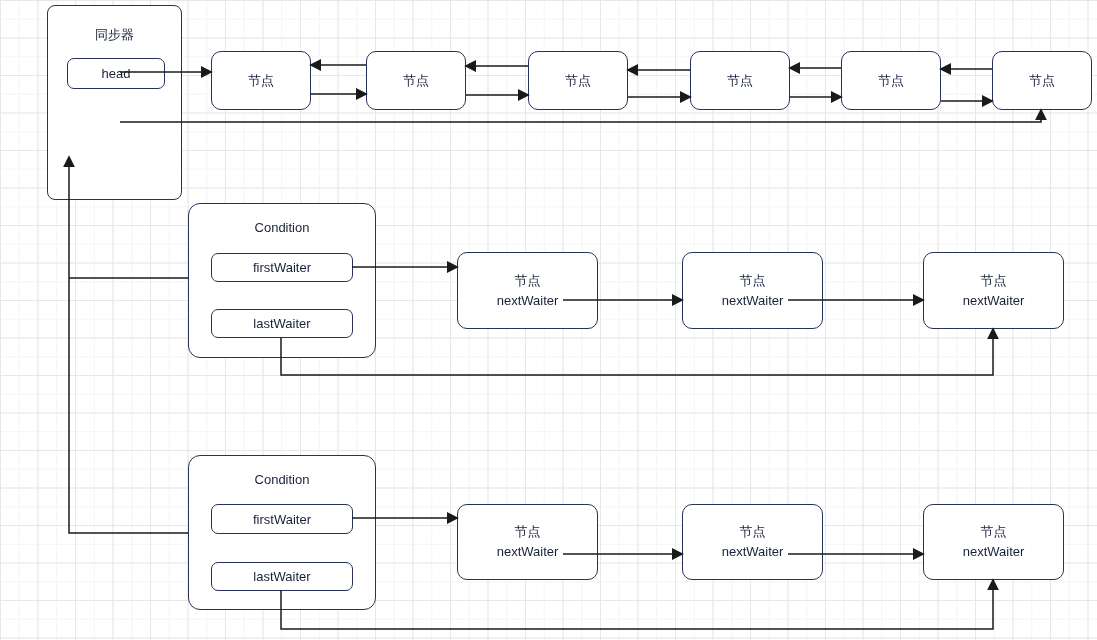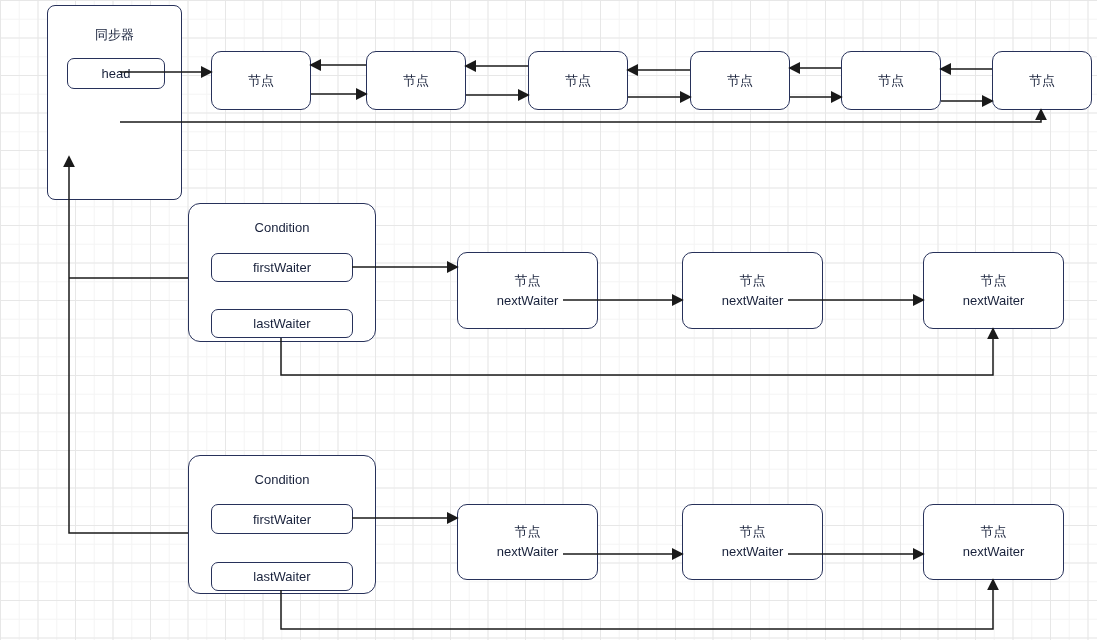--- a/index.html
+++ b/index.html
@@ -22,21 +22,21 @@
   .box-title{position:absolute;left:0;right:0;text-align:center;}
   .field{
     position:absolute;border:1.5px solid #27315a;border-radius:7px;background:#fff;
     display:flex;align-items:center;justify-content:center;box-sizing:border-box;
     font-size:13px;color:#17203a;
   }
   .qnode{
     border-radius:10px;display:flex;align-items:center;justify-content:center;
     width:100px;height:59px;top:51px;
   }
-  .cond{border-radius:12px;width:188px;height:139px;}
+  .cond{border-radius:12px;width:188px;height:155px;}
   .wnode{
     border-radius:10px;width:141px;display:flex;flex-direction:column;
     align-items:center;justify-content:center;line-height:20px;text-align:center;
   }
   .wires{position:absolute;left:0;top:0;z-index:3;pointer-events:none;}
 </style>
 </head>
 <body>
 
 <div class="canvas">

